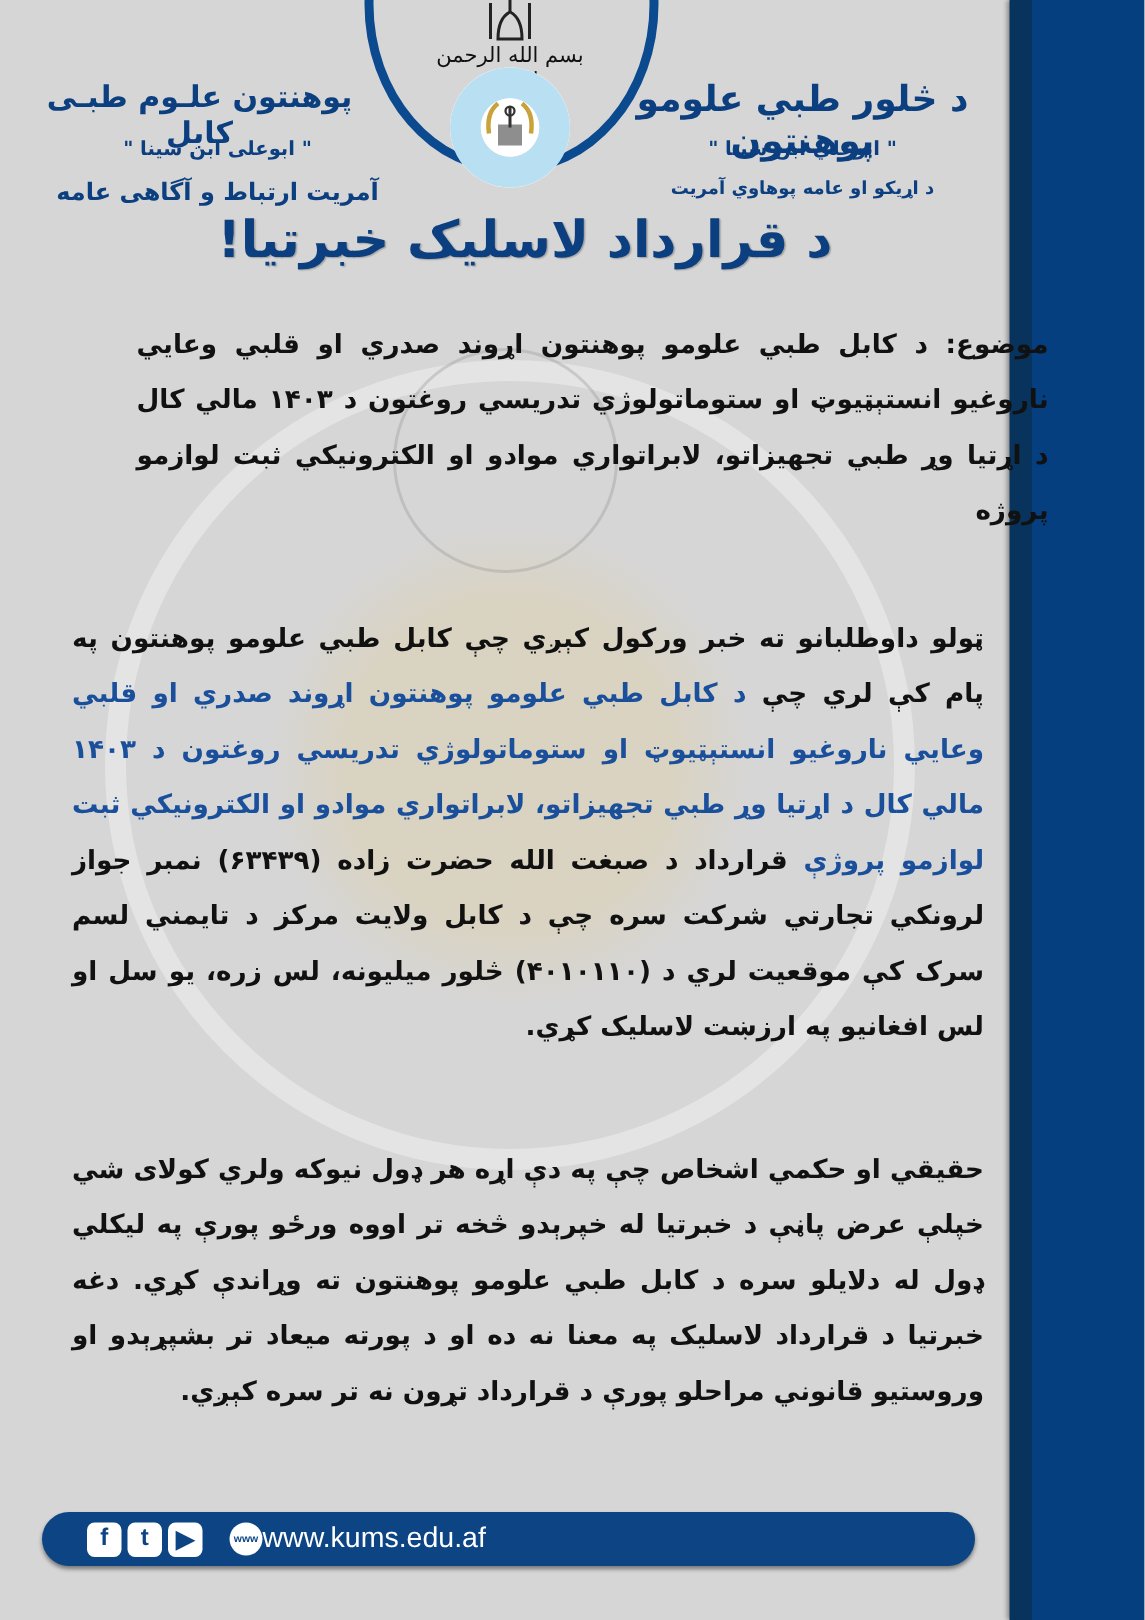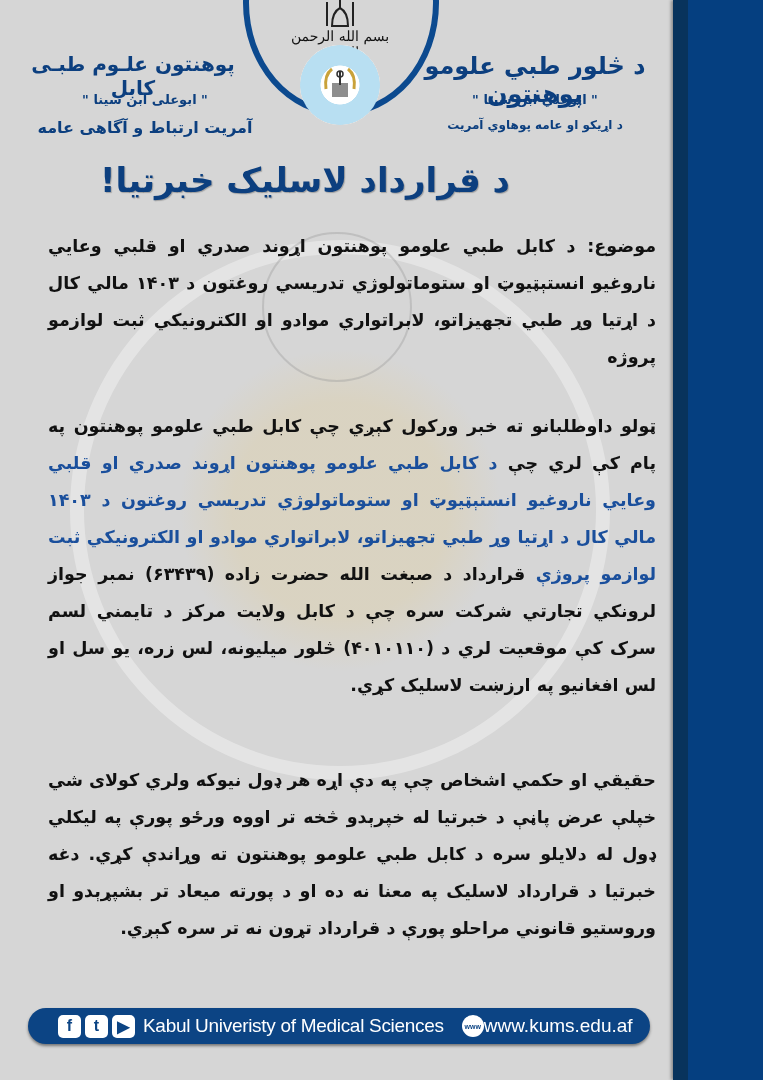--- a/index.html
+++ b/index.html
@@ -32,21 +32,21 @@
   
   .hdr { position:absolute; direction:rtl; text-align:center; color:#0c3f7f; font-weight:bold; }
   .hdr-right-title { left:405px; top:52px; width:260px; font-size:24px; }
   .hdr-right-sub1  { left:405px; top:92px; width:260px; font-size:13px; }
   .hdr-right-sub2  { left:405px; top:118px; width:260px; font-size:12px; }
   .hdr-left-title  { left:8px; top:52px; width:250px; font-size:20px; }
   .hdr-left-sub1   { left:20px; top:92px; width:250px; font-size:13px; }
   .hdr-left-sub2   { left:20px; top:118px; width:250px; font-size:16px; }
 
   .doc-title {
-    position:absolute; left:100px; top:160px; width:500px; text-align:left; direction:rtl;
+    position:absolute; left:100px; top:140px; width:500px; text-align:center; direction:rtl;
     font-size:34px; font-weight:bold; color:#0c3f7f; text-shadow:1px 1px 1px rgba(0,0,0,.25);
   }
 
   
   .watermark {
     position:absolute; left:70px; top:240px; width:540px; height:540px; border-radius:50%;
     border:14px solid rgba(255,255,255,.35); box-sizing:border-box;
   }
   .watermark-inner {
     position:absolute; left:150px; top:320px; width:380px; height:380px; border-radius:50%;
@@ -55,21 +55,21 @@
   .watermark-ring2 {
     position:absolute; left:262px; top:232px; width:150px; height:150px; border-radius:50%;
     border:2px solid rgba(150,150,150,.35); box-sizing:border-box;
   }
 
   
   .body-text {
     position:absolute; left:48px; width:608px; direction:rtl; text-align:justify;
     text-align-last:right; font-size:17.5px; line-height:37px; color:#111; font-weight:bold;
   }
-  .subject { top:228px; }
+  .subject { top:212px;margin-left:43px; }
   .para1 { top:408px; }
   .para2 { top:762px; }
   .hl { color:#1a4f9c; }
 
   
   .footer {
     position:absolute; left:28px; top:1008px; width:622px; height:36px; border-radius:18px;
     background:#0c4484; box-shadow:0 2px 3px rgba(0,0,0,.45);
     display:flex; align-items:center; color:#fff;
   }
@@ -131,16 +131,15 @@
 </div>
 
 <div class="body-text para2">حقیقي او حکمي اشخاص چې په دې اړه هر ډول نیوکه ولري کولای شي خپلې عرض پاڼې د خبرتیا له خپرېدو څخه تر اووه ورځو پورې په لیکلي ډول له دلایلو سره د کابل طبي علومو پوهنتون ته وړاندې کړي. دغه خبرتیا د قرارداد لاسلیک په معنا نه ده او د پورته میعاد تر بشپړېدو او وروستیو قانوني مراحلو پورې د قرارداد تړون نه تر سره کېږي.</div>
 
 <div class="footer">
   <div class="social">
     <div class="soc-icon">f</div>
     <div class="soc-icon">t</div>
     <div class="soc-icon">▶</div>
   </div>
-  <span class="footer-name">Kabul Univeristy of Medical Sciences</span>
   <div class="www-icon">www</div>
   <span class="footer-url">www.kums.edu.af</span>
 </div>
 
 </body></html>

